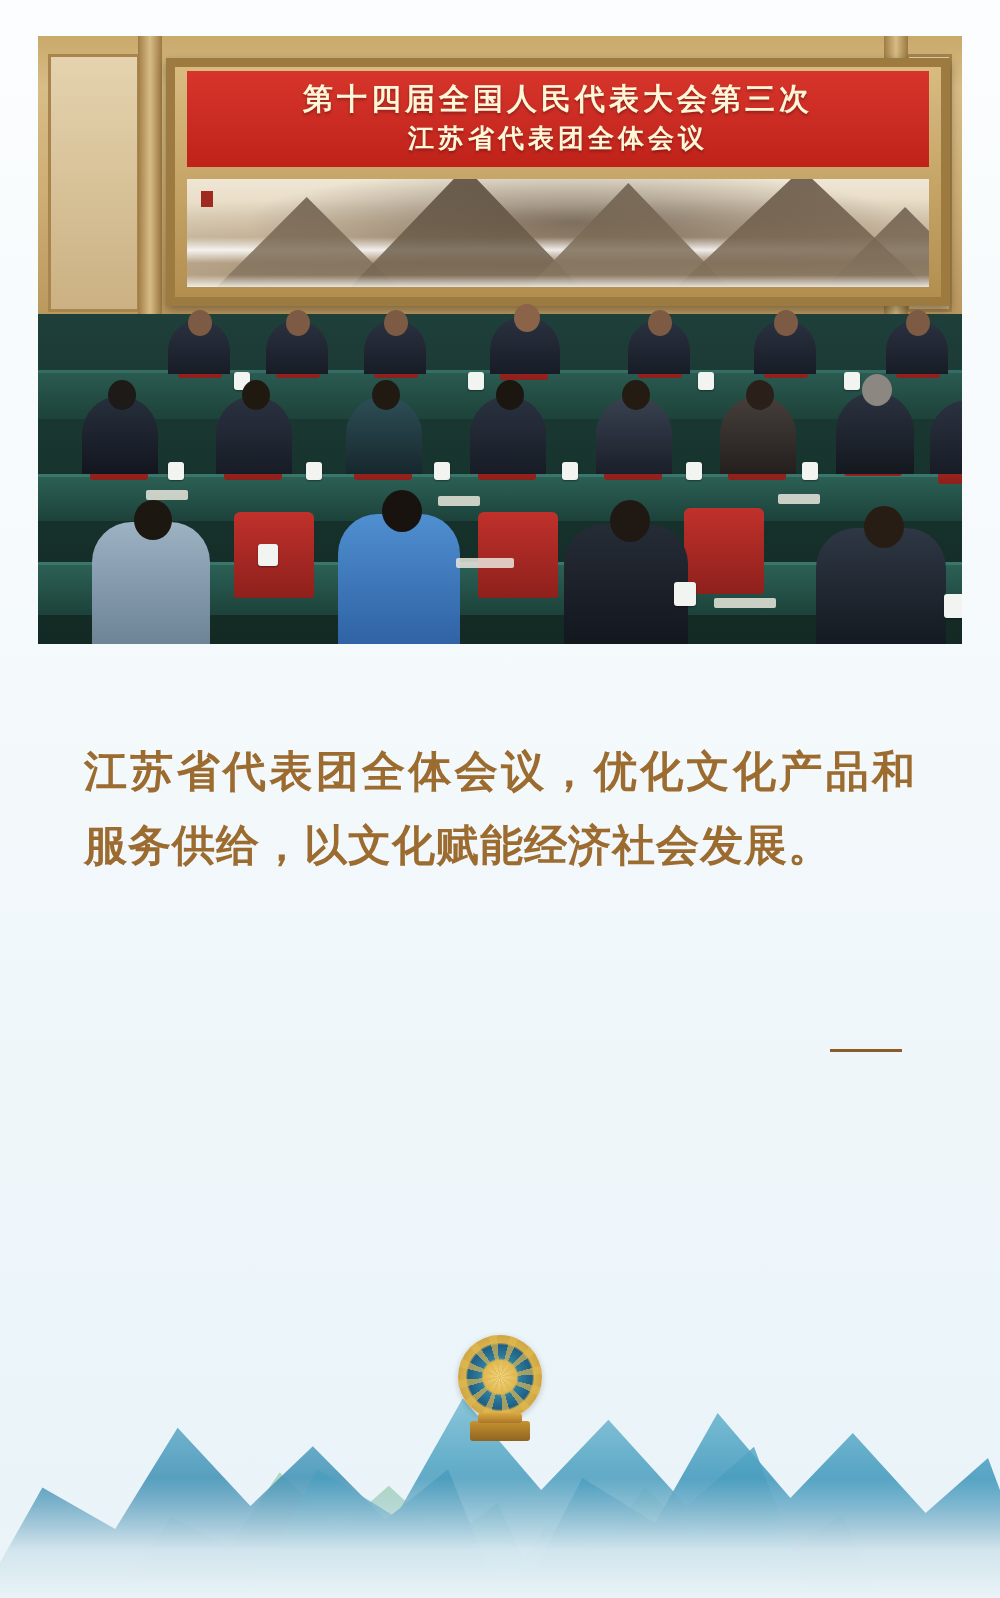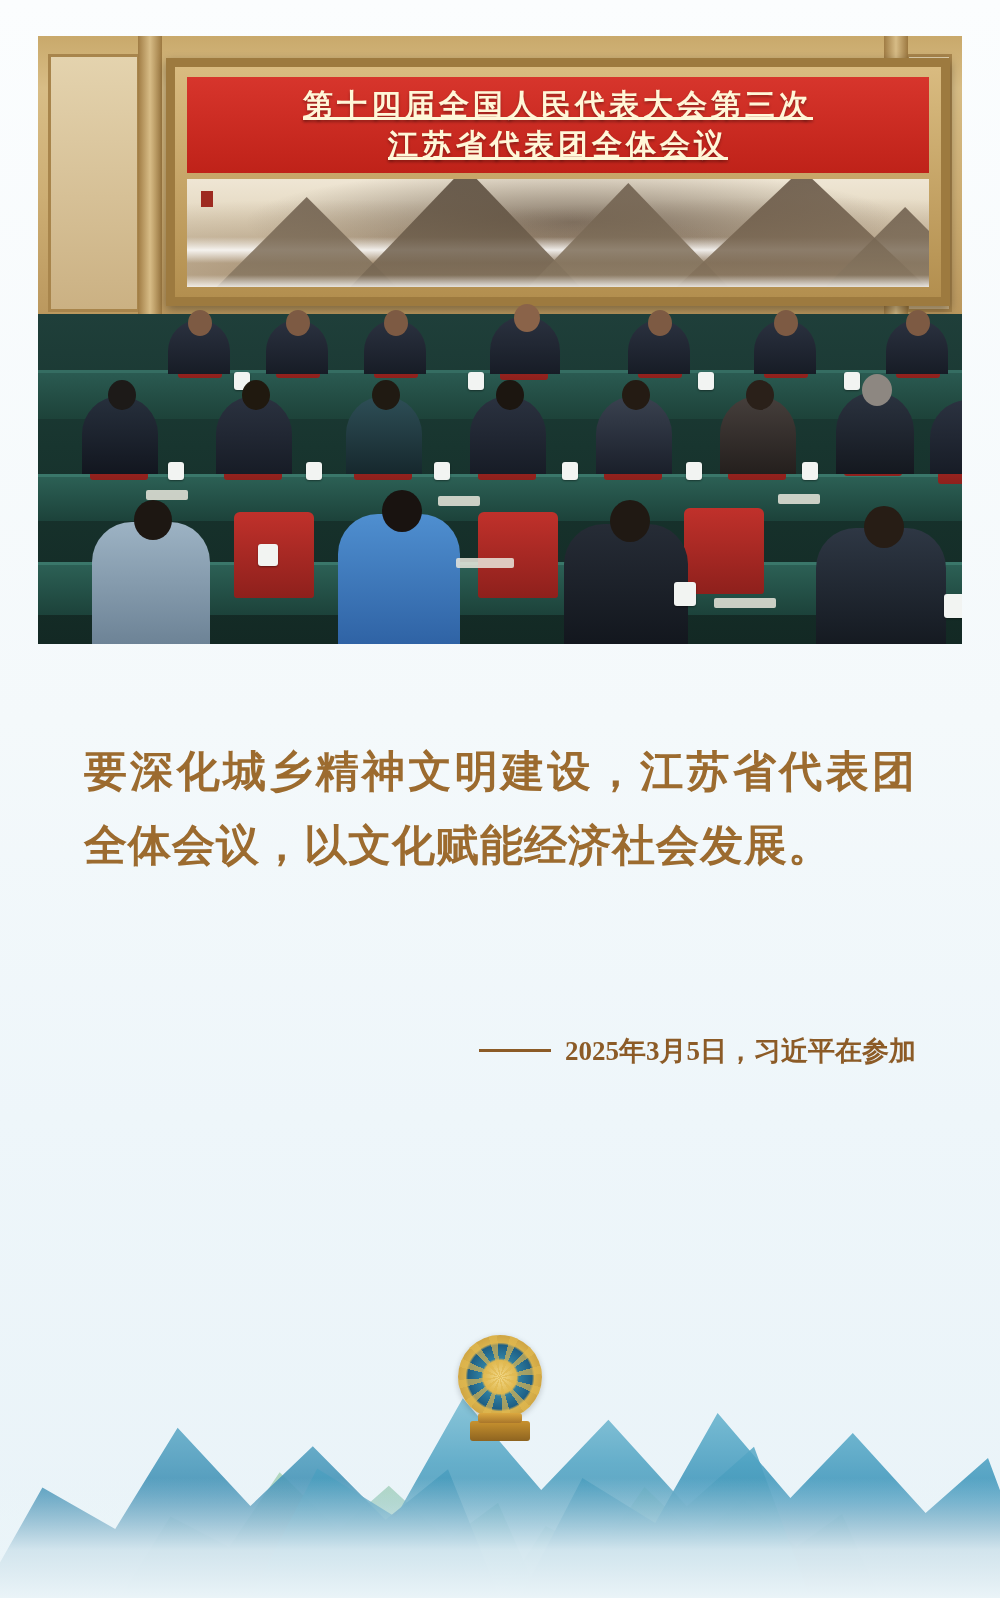--- a/index.html
+++ b/index.html
@@ -60,35 +60,34 @@
     top: 22px;
     width: 784px;
     height: 248px;
     background: linear-gradient(180deg, #d9bb80, #b38f4f);
     border: 9px solid #9d7a3f;
     box-sizing: border-box;
     box-shadow: 0 4px 10px rgba(0,0,0,.35);
   }
   .banner {
     position: absolute;
-    left: 12px; top: 10px; right: 12px;
+    left: 12px; top: 4px; right: 12px;
     height: 96px;
     background: linear-gradient(180deg, #d7352c, #bf2219);
     display: flex;
     flex-direction: column;
     align-items: center;
     justify-content: center;
     color: #fff7d8;
     letter-spacing: 4px;
     font-weight: bold;
     text-shadow: 0 2px 3px rgba(0,0,0,.3);
-    text-decoration: underline;
   }
   .banner .l1 { font-size: 30px; line-height: 40px; }
-  .banner .l2 { font-size: 30px; line-height: 40px; }
+  .banner .l2 { font-size: 26px; line-height: 40px; }
 
   .landscape-art {
     position: absolute;
     left: 12px; right: 12px;
     top: 112px; bottom: 10px;
     background:
       radial-gradient(ellipse at 20% 85%, rgba(120,90,60,.55), transparent 55%),
       radial-gradient(ellipse at 52% 40%, rgba(70,55,45,.6), transparent 60%),
       radial-gradient(ellipse at 82% 75%, rgba(110,80,55,.5), transparent 55%),
       linear-gradient(180deg, #efe6d4 0%, #e2d6be 40%, #d9cbb0 100%);
@@ -438,26 +437,26 @@
       <div class="cup" style="left:220px; top:230px; width:20px; height:22px;"></div>
       <div class="cup" style="left:636px; top:268px; width:22px; height:24px;"></div>
       <div class="cup" style="left:906px; top:280px; width:22px; height:24px;"></div>
       <div class="paper" style="left:418px; top:244px; width:58px;"></div>
       <div class="paper" style="left:676px; top:284px; width:62px;"></div>
     </div>
   </div>
 </div>
 
 <div class="quote-block">
-  <div class="quote-text">要深化城乡精神文明建设，江苏省代表团全体会议，以文化赋能经济社会发展。</div>
+  <div class="quote-text">江苏省代表团全体会议，优化文化产品和服务供给，以文化赋能经济社会发展。</div>
 </div>
 
 <div class="attrib">
   <div>
-    <span class="dash"></span><span>2025年3月5日，习近平在参加</span>
+    <span class="dash"></span>
   </div>
 </div>
 
 <div class="bottom-art">
   <div class="bm bm4"></div>
   <div class="bm bm5"></div>
   <div class="bm bm1"></div>
   <div class="bm bm3"></div>
   <div class="bm bm2"></div>
 

